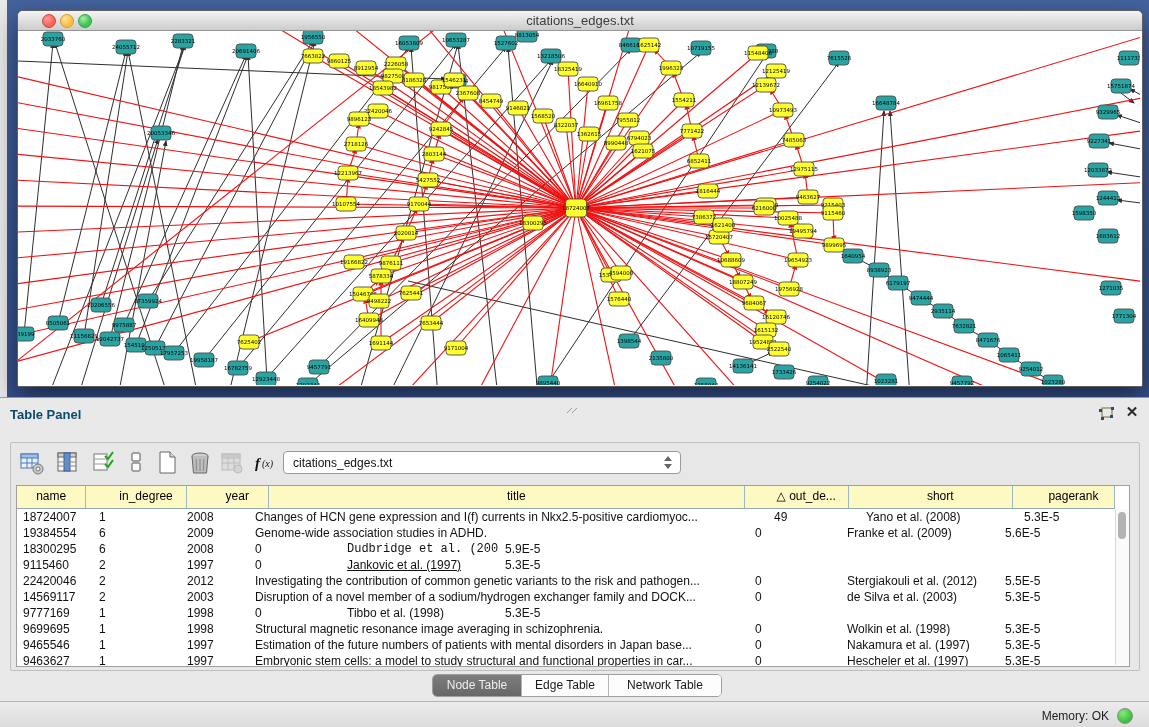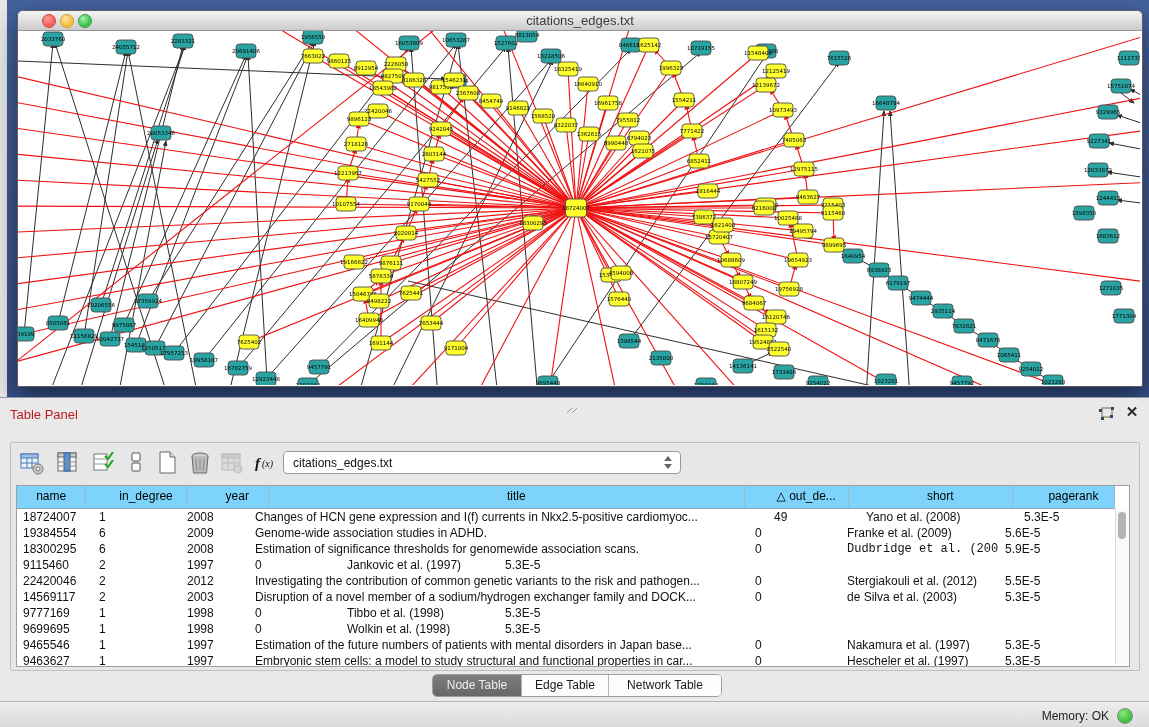--- a/index.html
+++ b/index.html
@@ -21,34 +21,34 @@
   svg text{pointer-events:none;}
   .k{stroke:#2e2e2e;stroke-width:1;}
   .r{stroke:#f01010;stroke-width:1.1;}
   .nd{stroke:#4b4b4b;stroke-width:.9;}
   .nt{fill:#2aa4a2;}
   .ny{fill:#ffff2e;}
   .nl{font-family:"DejaVu Sans",sans-serif;font-size:5.5px;fill:#000;text-anchor:middle;}
 
   
   #tablepanel{left:0;top:397px;width:1149px;height:330px;background:#e9e9e9;border-top:1px solid #8f9aa6;}
-  #panel-title{left:10px;top:9px;font-size:13px;color:#b91c1c;}
+  #panel-title{left:10px;top:9px;font-size:13px;color:#0c4a6e;font-weight:bold;}
   #grip{left:566px;top:2px;width:14px;height:7px;}
   #float-btn{left:1098px;top:8px;width:18px;height:16px;}
   #close-btn{left:1124px;top:6px;width:16px;height:16px;font-size:15px;font-weight:bold;color:#2b2b2b;text-align:center;line-height:16px;}
   #frame{left:10px;top:44px;width:1128px;height:227px;border:1px solid #bfbfbf;border-radius:2px;background:#e7e7e7;}
   .tbtn{top:5px;width:30px;height:30px;border:none;background:transparent;padding:2px;}
   #combo{left:272px;top:8px;width:398px;height:23px;background:#fff;border:1px solid #9a9a9a;border-radius:4px;
          font-size:12px;color:#111;line-height:23px;padding-left:9px;box-sizing:border-box;}
   #combo-arrows{right:7px;top:4px;width:9px;height:14px;}
   .tri-up{width:0;height:0;border-left:4px solid transparent;border-right:4px solid transparent;border-bottom:5px solid #666;margin-bottom:3px;}
   .tri-dn{width:0;height:0;border-left:4px solid transparent;border-right:4px solid transparent;border-top:5px solid #666;}
 
   #tablebox{left:5px;top:42px;width:1112px;height:180px;border:1px solid #9f9f9f;background:#fff;overflow:hidden;}
-  #thead{left:0;top:0;width:1098px;height:22px;display:flex;background:#7dd3fc;border-bottom:1px solid #8ea8b8;gap:20px;}
+  #thead{left:0;top:0;width:1098px;height:22px;display:flex;background:#fef9c3;border-bottom:1px solid #8ea8b8;gap:20px;}
   .hc{box-sizing:border-box;border-right:1px solid #9db7c6;font-size:12px;color:#000;text-align:center;line-height:21px;
       overflow:hidden;white-space:nowrap;}
   #tbody{left:0;top:23px;width:1098px;}
   .trow{display:flex;height:16px;line-height:16px;}
   .cell{box-sizing:border-box;padding-left:6px;font-size:12px;color:#111;overflow:hidden;white-space:nowrap;}
   #vscroll{right:0;top:23px;width:13px;height:156px;background:#fafafa;border-left:1px solid #d9d9d9;}
   #vthumb{left:2px;top:3px;width:8px;height:27px;border-radius:5px;background:#b3b3b3;}
 
   #tabbar{left:432px;top:276px;height:21px;display:flex;border:1px solid #9e9e9e;border-radius:5px;overflow:hidden;background:#fdfdfd;align-items:center;}
   .tab{font-size:12px;line-height:21px;text-align:center;color:#1a1a1a;background:#fdfdfd;}
@@ -969,31 +969,30 @@
             <div class="cell" style="width: 68px;">2009</div>
             <div class="cell" style="width: 500px;">Genome-wide association studies in ADHD.</div>
             <div class="cell" style="width: 92px;">0</div>
             <div class="cell" style="width: 158px;">Franke et al. (2009)</div>
             <div class="cell" style="width: 90px;">5.6E-5</div>
           </div>
           <div class="trow">
             <div class="cell" style="width: 76px;">18300295</div>
             <div class="cell" style="width: 88px;">6</div>
             <div class="cell" style="width: 68px;">2008</div>
-            <div class="cell" style="width: 500px;">Estimation of significance thresholds for genomewide association scans.</div>
             <div class="cell" style="width: 92px;">0</div>
             <div class="cell" style="width: 158px; font-family: Liberation Mono, monospace;">Dudbridge et al. (2008)</div>
             <div class="cell" style="width: 90px;">5.9E-5</div>
           </div>
           <div class="trow">
             <div class="cell" style="width: 76px;">9115460</div>
             <div class="cell" style="width: 88px;">2</div>
             <div class="cell" style="width: 68px;">1997</div>
             <div class="cell" style="width: 92px;">0</div>
-            <div class="cell" style="width: 158px;">Jankovic et al. (1997)</div>
+            <div class="cell" style="width: 158px; text-decoration: underline;">Jankovic et al. (1997)</div>
             <div class="cell" style="width: 90px;">5.3E-5</div>
           </div>
           <div class="trow">
             <div class="cell" style="width: 76px;">22420046</div>
             <div class="cell" style="width: 88px;">2</div>
             <div class="cell" style="width: 68px;">2012</div>
             <div class="cell" style="width: 500px;">Investigating the contribution of common genetic variants to the risk and pathogen...</div>
             <div class="cell" style="width: 92px;">0</div>
             <div class="cell" style="width: 158px;">Stergiakouli et al. (2012)</div>
             <div class="cell" style="width: 90px;">5.5E-5</div>
@@ -1012,20 +1011,21 @@
             <div class="cell" style="width: 88px;">1</div>
             <div class="cell" style="width: 68px;">1998</div>
             <div class="cell" style="width: 92px;">0</div>
             <div class="cell" style="width: 158px;">Tibbo et al. (1998)</div>
             <div class="cell" style="width: 90px;">5.3E-5</div>
           </div>
           <div class="trow">
             <div class="cell" style="width: 76px;">9699695</div>
             <div class="cell" style="width: 88px;">1</div>
             <div class="cell" style="width: 68px;">1998</div>
+            <div class="cell" style="width: 500px;">Structural magnetic resonance image averaging in schizophrenia.</div>
             <div class="cell" style="width: 92px;">0</div>
             <div class="cell" style="width: 158px;">Wolkin et al. (1998)</div>
             <div class="cell" style="width: 90px;">5.3E-5</div>
           </div>
           <div class="trow">
             <div class="cell" style="width: 76px;">9465546</div>
             <div class="cell" style="width: 88px;">1</div>
             <div class="cell" style="width: 68px;">1997</div>
             <div class="cell" style="width: 500px;">Estimation of the future numbers of patients with mental disorders in Japan base...</div>
             <div class="cell" style="width: 92px;">0</div>

